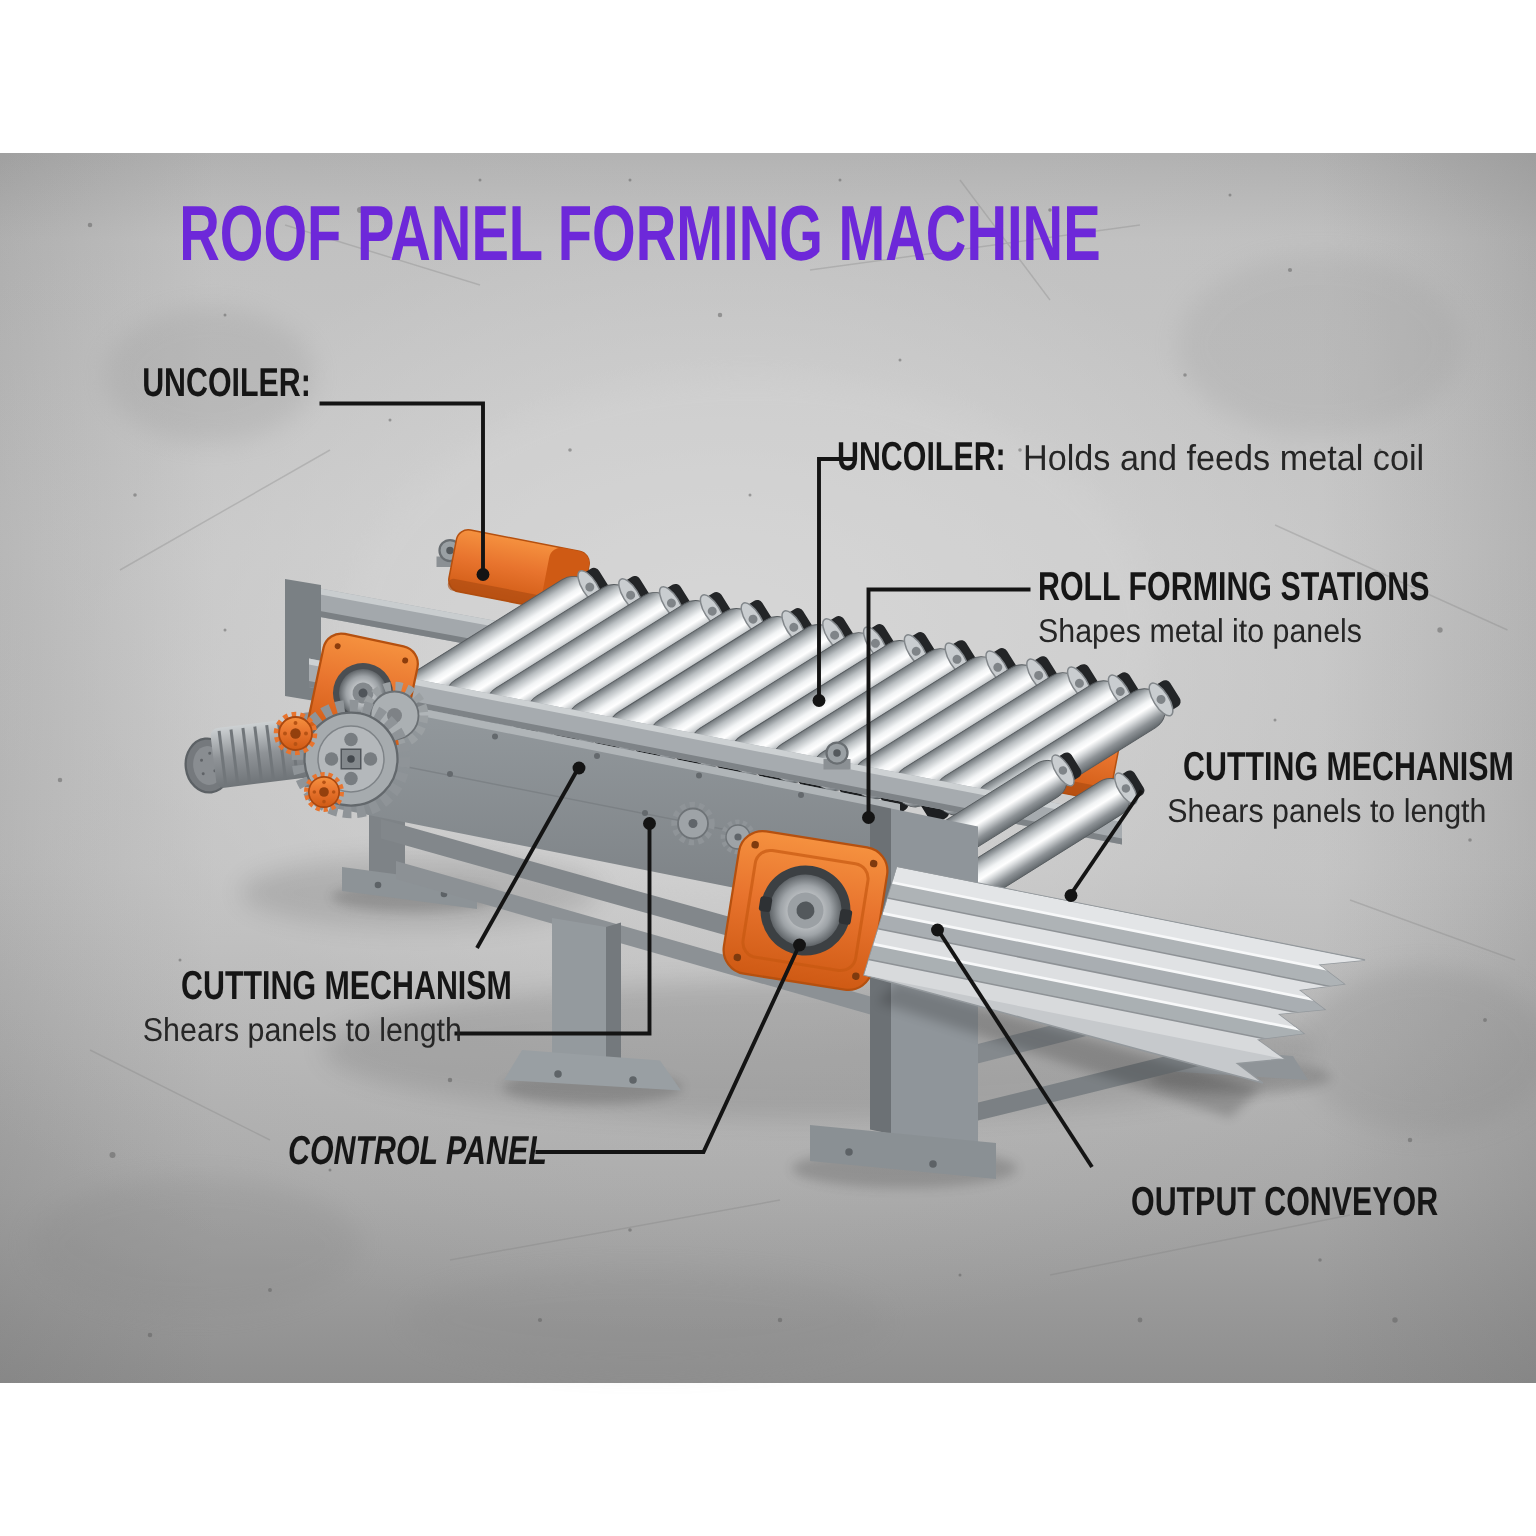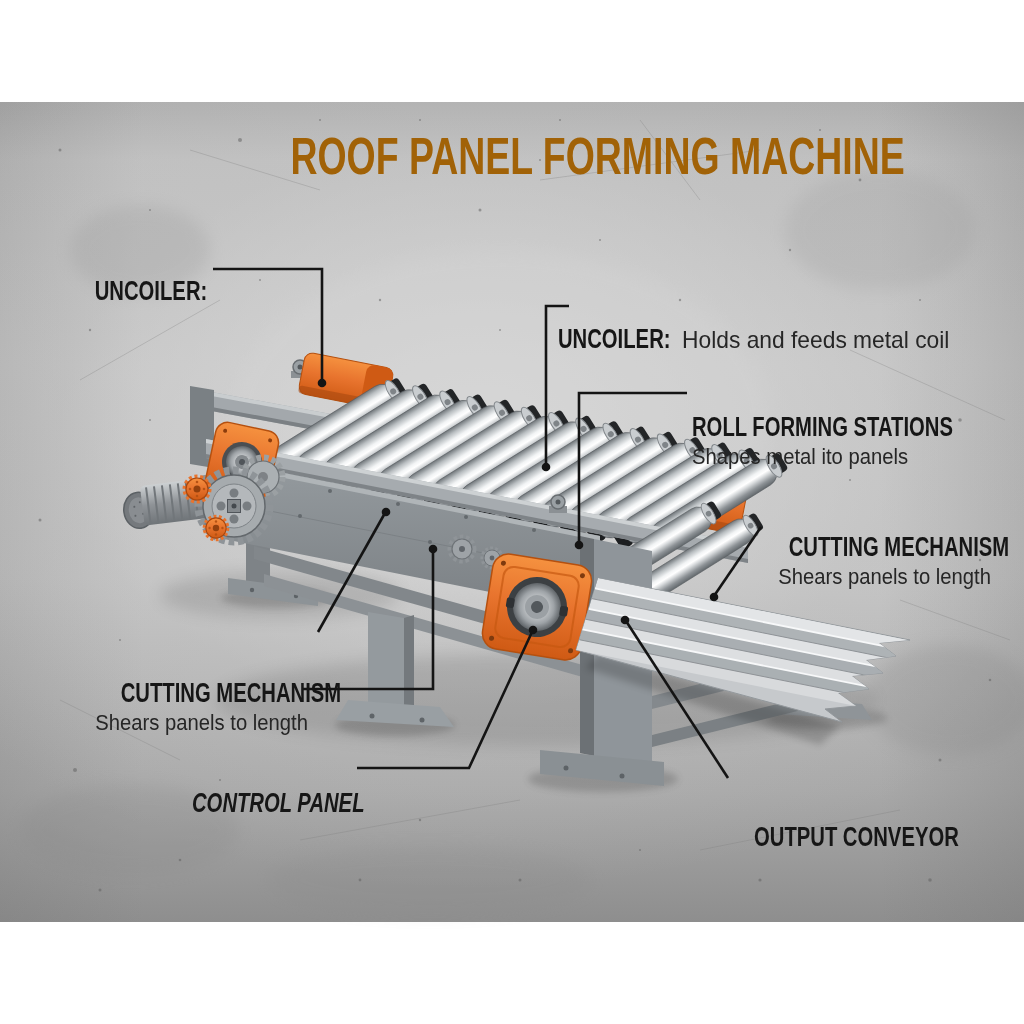--- a/index.html
+++ b/index.html
@@ -10,26 +10,26 @@
   }
   .scene{
     position:absolute;left:0;top:102px;width:1024px;height:820px;
     background:
       radial-gradient(ellipse 680px 460px at 47% 40%, rgba(220,220,220,.85), rgba(201,201,201,.25) 62%, rgba(0,0,0,0) 100%),
       linear-gradient(90deg, rgba(110,110,110,.22), rgba(0,0,0,0) 14%, rgba(0,0,0,0) 86%, rgba(110,110,110,.25)),
       linear-gradient(180deg, #aeaeae 0%, #bfbfbf 7%, #c7c7c7 32%, #c3c3c3 58%, #a8a8a8 84%, #8e8e8e 100%);
   }
   #art{position:absolute;left:0;top:0;width:1024px;height:1024px;}
   .title{
-    position:absolute;left:0;top:126px;width:1024px;text-align:right;
-    font-weight:bold;font-size:52px;color:#a16207;white-space:nowrap;
+    position:absolute;left:0;top:126px;width:1024px;text-align:left;
+    font-weight:bold;font-size:52px;color:#6d28d9;white-space:nowrap;
   }
   .title>span{display:inline-block;transform:scaleX(.72);transform-origin:center bottom;letter-spacing:0px;}
   .lbl{position:absolute;color:#161616;}
-  .lbl .h{display:block;line-height:1.02;margin-top:36px;}
+  .lbl .h{display:block;line-height:1.02;}
   .lbl .d{display:block;margin-top:3px;line-height:1.05;}
   .lbl .h>span{display:inline-block;font-weight:bold;font-size:27px;white-space:nowrap;
                transform:scaleX(.75);transform-origin:left bottom;}
   .lbl .d>span{display:inline-block;font-size:22px;color:#262626;white-space:nowrap;
                transform:scaleX(.92);transform-origin:left bottom;}
   .lbl.center{text-align:center;}
   .lbl.center .h>span,.lbl.center .d>span{transform-origin:center bottom;}
   .lbl.inline .h,.lbl.inline .d{display:inline-block;}
   .lbl.inline .h{margin-right:-30px;}
   .lbl.inline .d>span{font-size:24px;transform:scaleX(.95);}

